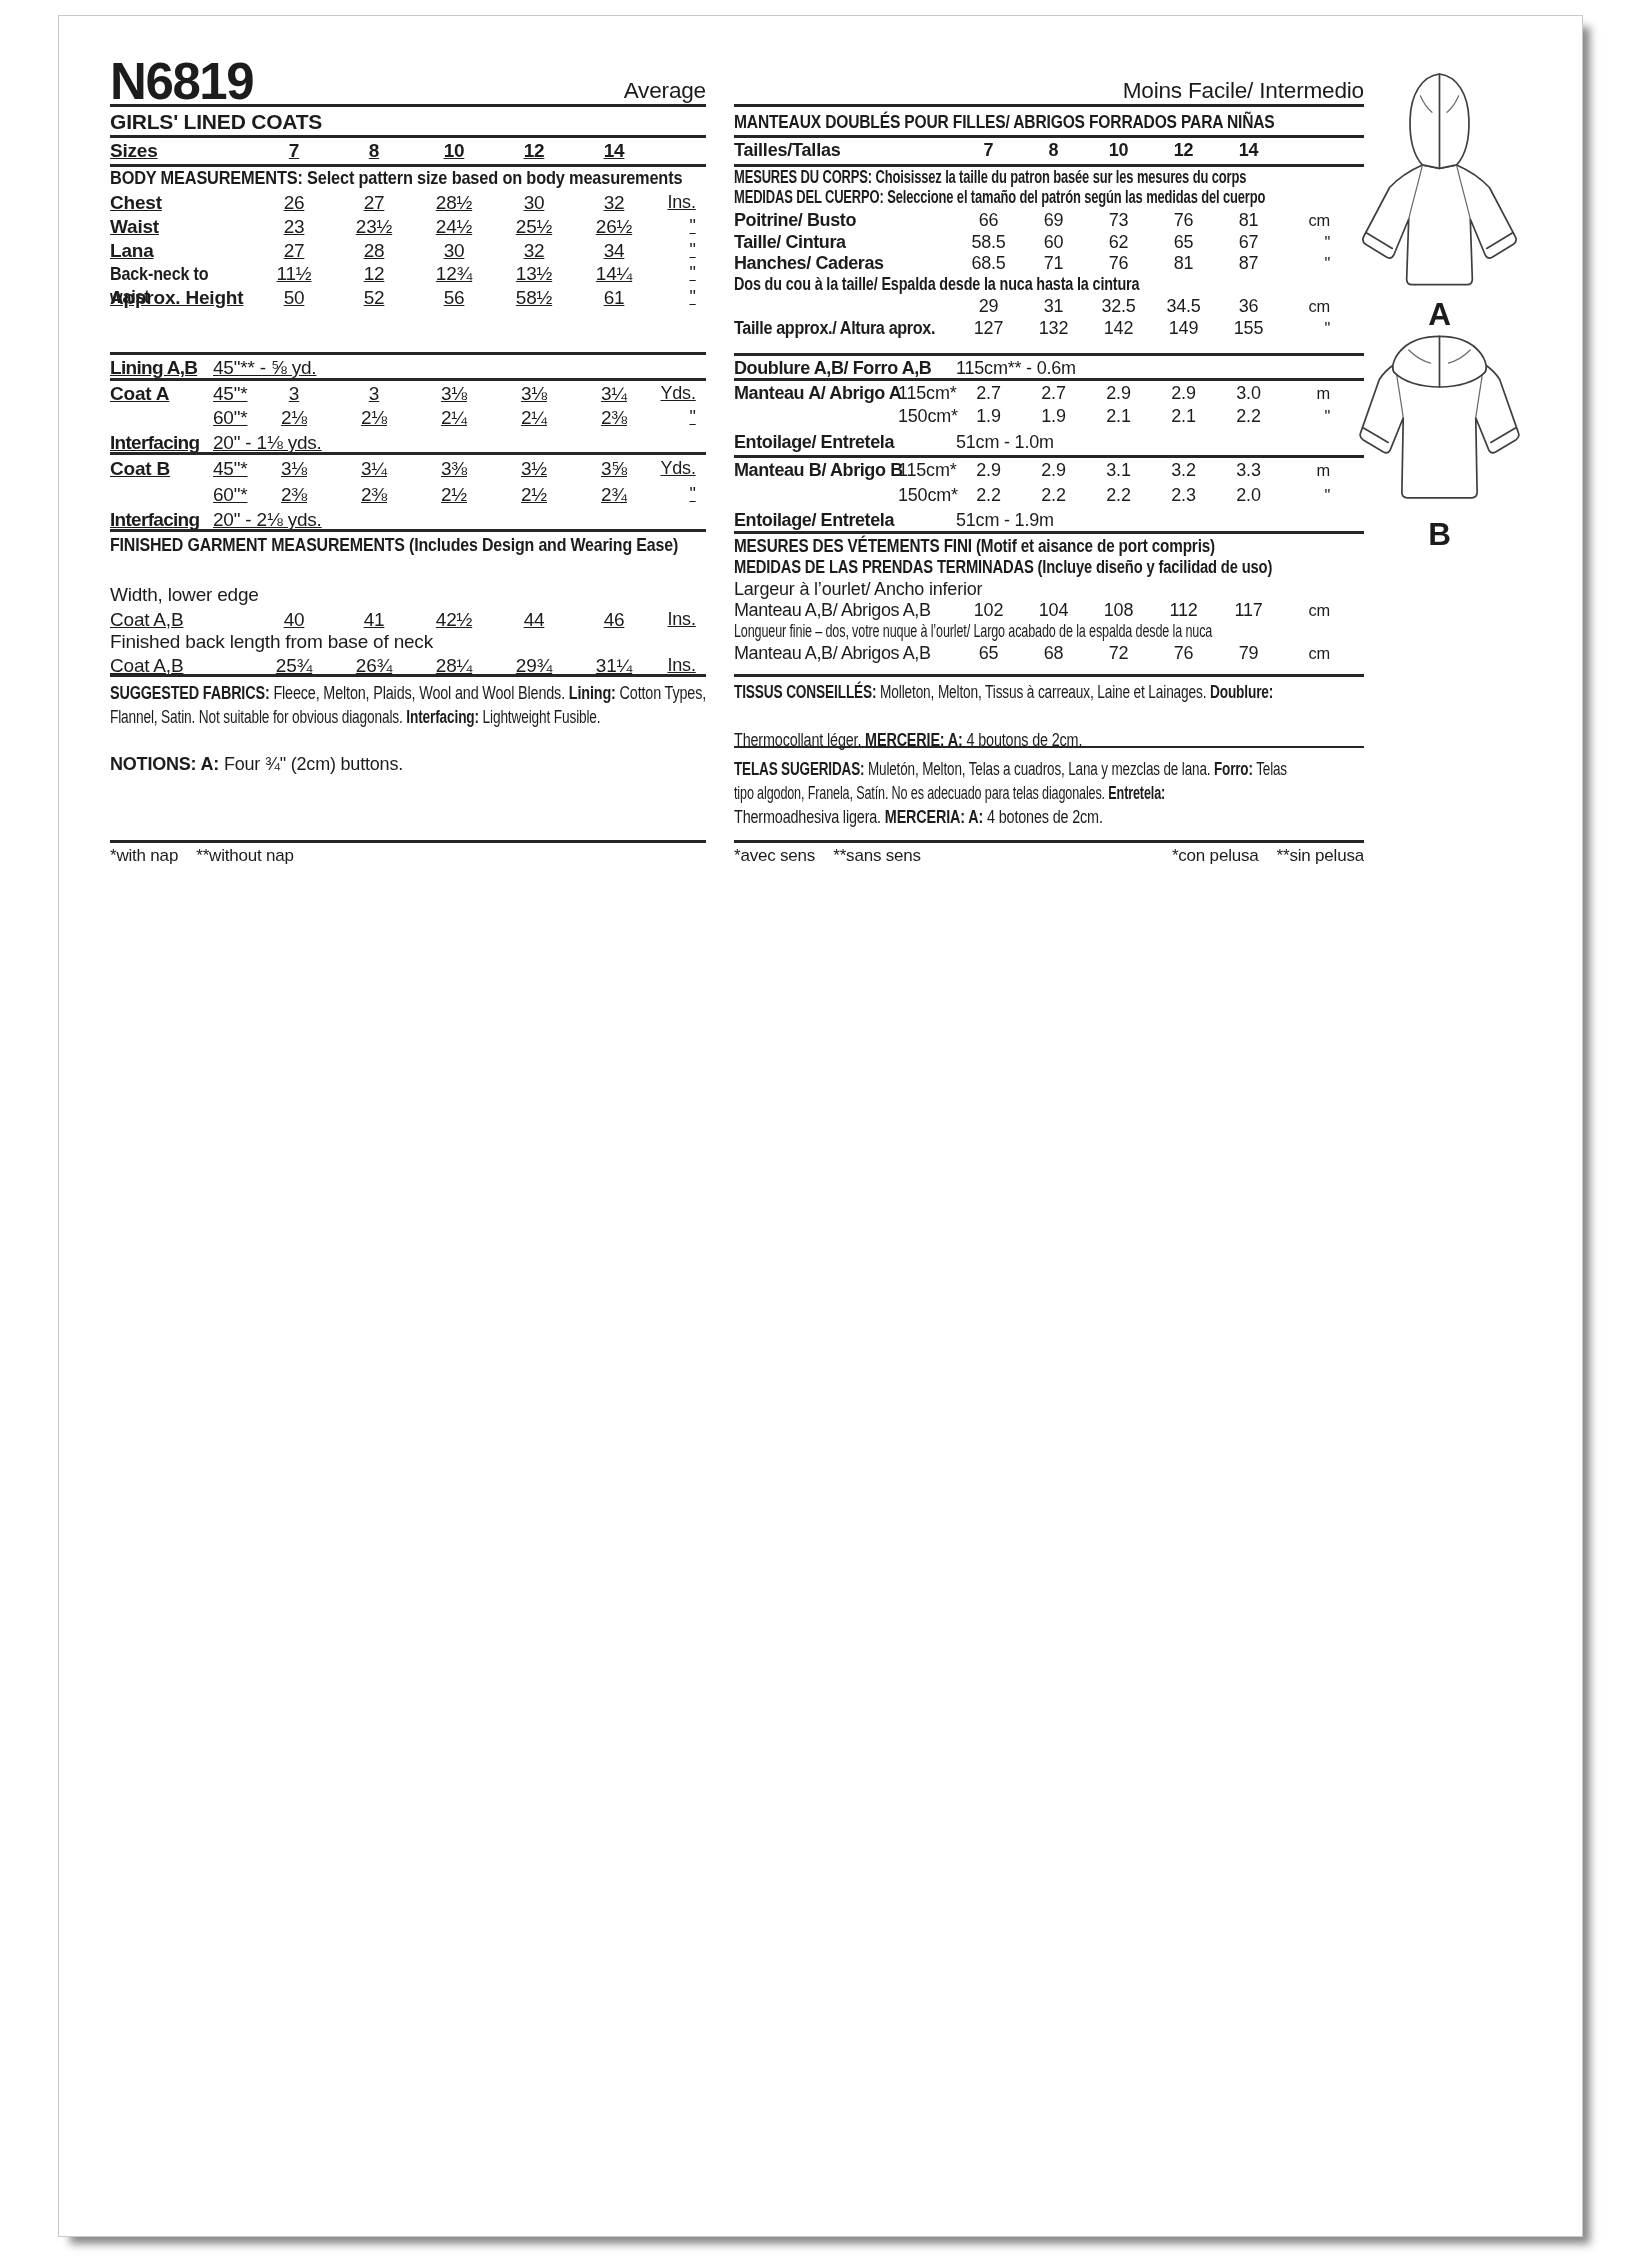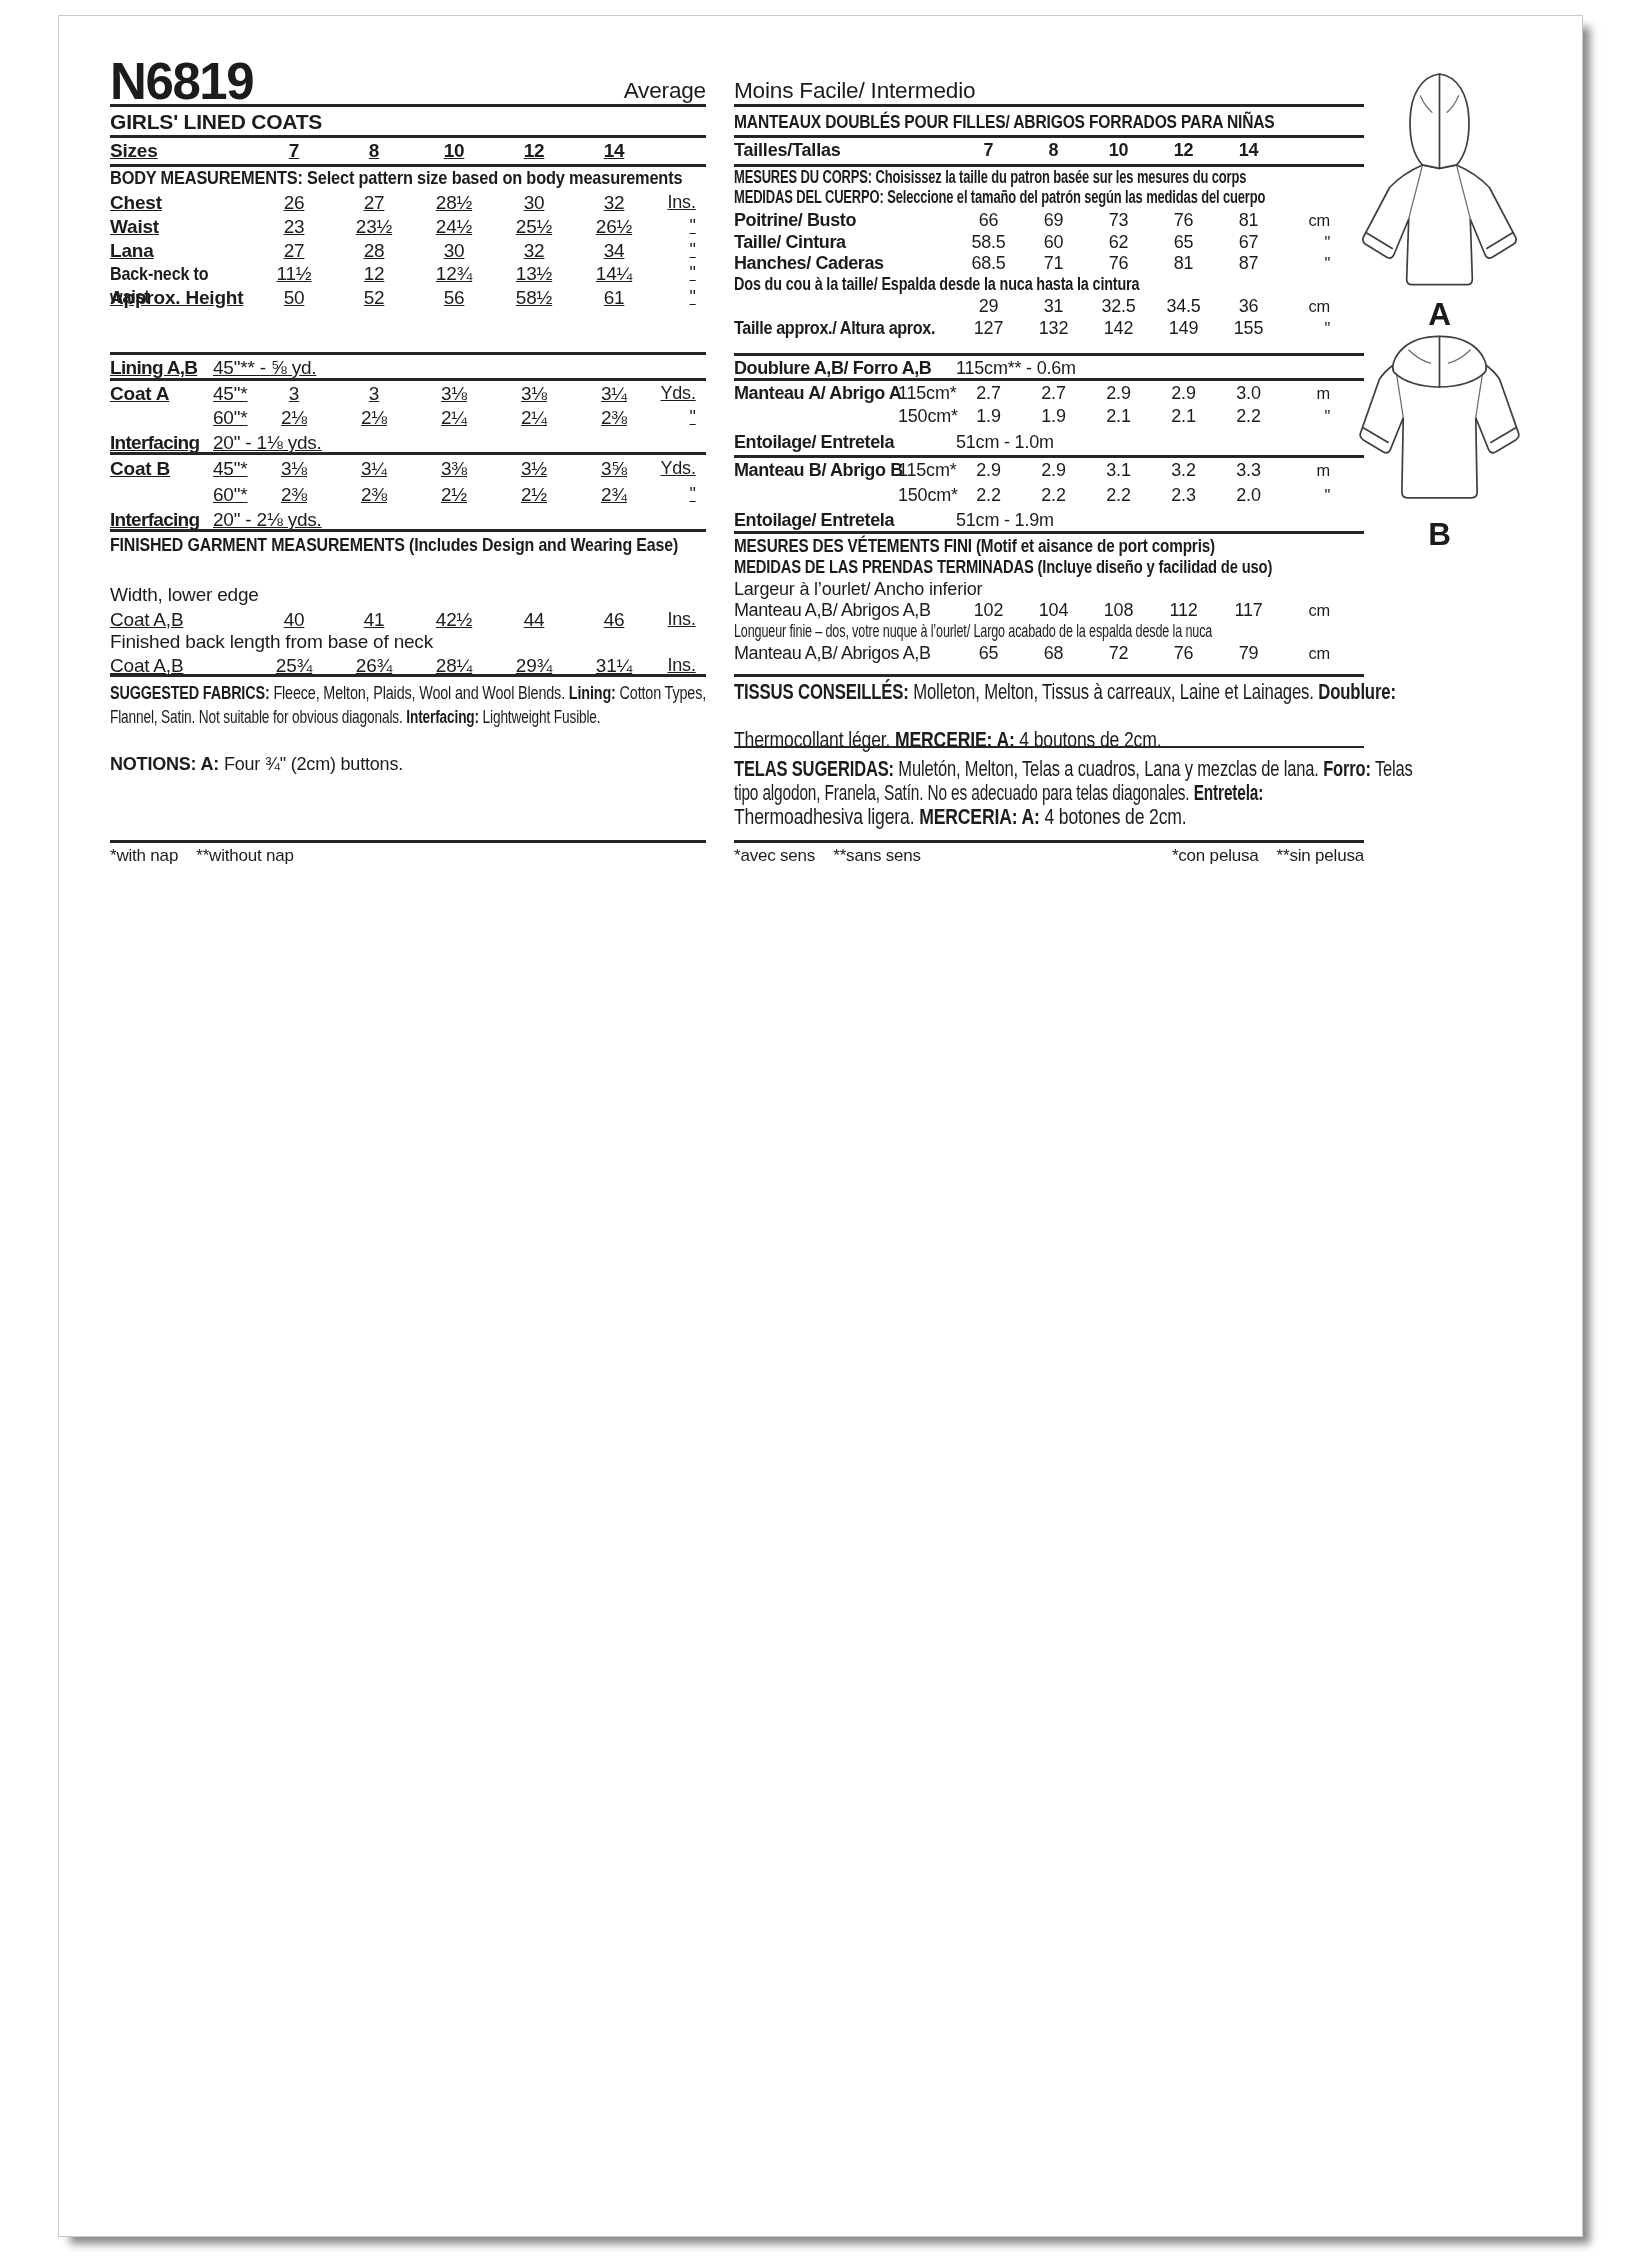--- a/index.html
+++ b/index.html
@@ -6,36 +6,36 @@
   body{width:1645px;height:2261px;position:relative;font-family:"Liberation Sans","DejaVu Sans",sans-serif;color:#1c1c1c;letter-spacing:-0.2px;}
   .sheet{position:absolute;left:58px;top:15px;width:1523px;height:2220px;background:#fff;border:0.7px solid #c9c9c9;box-shadow:9.6px 9.6px 8.2px -2.7px rgba(40,40,40,.55);}
   .abs{position:absolute;}
   .b{font-weight:700;}
   .rule{position:absolute;background:#262626;height:2.7px;}
   .ruleL{left:51px;width:596px;}
   .ruleR{left:675px;width:630px;}
   .h5{height:3.4px;}
   .code{left:51px;top:40px;font-size:51px;font-weight:700;letter-spacing:-1.4px;line-height:51px;}
   .avg{left:51px;top:63px;width:596px;text-align:right;font-size:22.6px;line-height:23px;}
-  .moins{left:675px;top:63px;width:630px;font-size:22.6px;line-height:23px;}
+  .moins{left:675px;top:63px;width:630px;text-align:right;font-size:22.6px;line-height:23px;}
   .titleL{left:51px;top:95px;font-size:21px;line-height:22px;font-weight:700;white-space:nowrap;}
   .titleR{left:675px;top:95px;font-size:19px;line-height:22px;font-weight:700;white-space:nowrap;}
   .hline{white-space:nowrap;line-height:20.6px;font-size:18px;}
   .trowL{position:absolute;left:51px;width:596px;display:grid;grid-template-columns:103px 41px repeat(5,80px) 1fr;height:23px;line-height:23px;font-size:19px;text-decoration:underline;}
   .trowL .unit{text-align:right;padding-right:10.3px;font-size:18px;}
   .trowR{position:absolute;left:675px;width:630px;display:grid;grid-template-columns:164px 58px repeat(5,65px) 1fr;height:22px;line-height:22px;font-size:18px;}
   .trowR .unit{text-align:right;padding-right:34px;font-size:16.4px;}
   .val{text-align:center;}
   .hb .val{font-weight:700;}
   .sp12{grid-column:1/3;}
   .t28{grid-column:2/9;}
   .t38{grid-column:3/9;}
   .lblr{white-space:nowrap;letter-spacing:-0.4px;}
   .para{white-space:nowrap;font-size:18px;line-height:25px;}
-  .paraR{white-space:nowrap;font-size:22px;line-height:24px;}
+  .paraR{white-space:nowrap;font-size:18px;line-height:24px;}
   .fn{font-size:17px;white-space:pre;line-height:19px;}
   .sx70{transform:scaleX(.70);transform-origin:0 50%;display:inline-block;}
   .sx72{transform:scaleX(.72);transform-origin:0 50%;display:inline-block;}
   .sx74{transform:scaleX(.74);transform-origin:0 50%;display:inline-block;}
   .sx75{transform:scaleX(.75);transform-origin:0 50%;display:inline-block;}
   .sx76{transform:scaleX(.76);transform-origin:0 50%;display:inline-block;}
   .sx80{transform:scaleX(.80);transform-origin:0 50%;display:inline-block;}
   .sx82{transform:scaleX(.82);transform-origin:0 50%;display:inline-block;}
   .sx84{transform:scaleX(.84);transform-origin:0 50%;display:inline-block;}
   .sx85{transform:scaleX(.85);transform-origin:0 50%;display:inline-block;}

